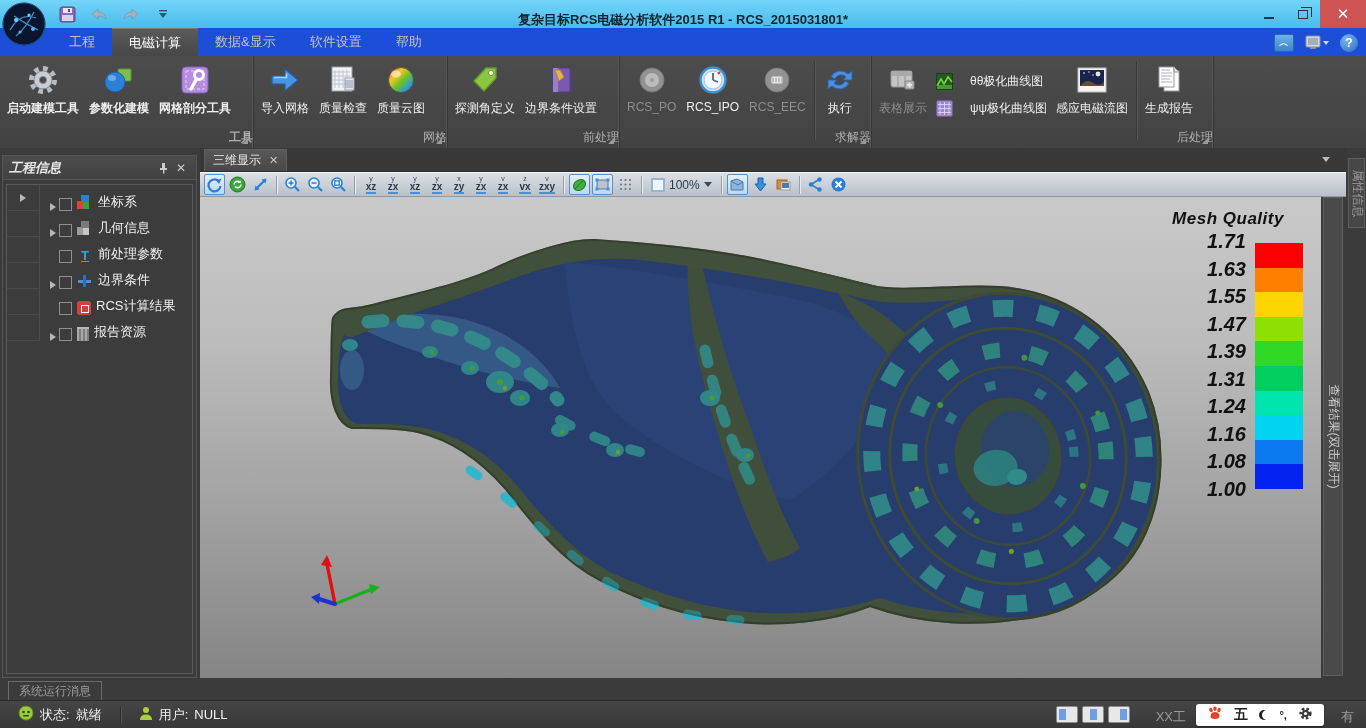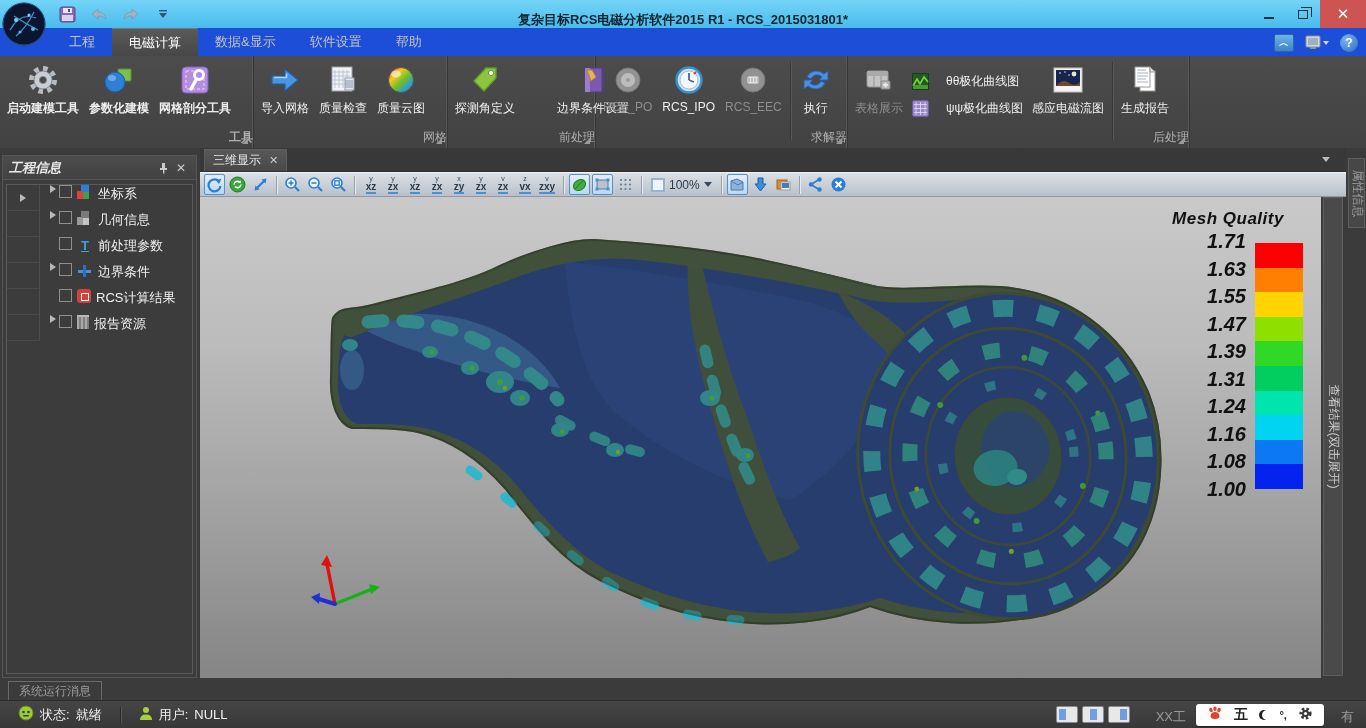--- a/index.html
+++ b/index.html
@@ -47,21 +47,21 @@
 
   
   #main{position:absolute;left:0;top:148px;width:1366px;height:552px;background:#3b3b3b;}
 
   
   #left-panel{position:absolute;left:2px;top:7px;width:195px;height:523px;background:#3c3c3c;border:1px solid #555;}
   .lp-header{height:24px;display:flex;align-items:center;padding:0 6px;background:linear-gradient(#4c4c4c,#424242);border-bottom:1px solid #555;}
   .lp-title{flex:1;font-size:13px;font-weight:bold;color:#e8e8e8;font-style:italic;}
   .lp-ico{width:18px;height:16px;display:flex;align-items:center;justify-content:center;color:#ccc;font-size:12px;cursor:pointer;}
   .lp-body{position:absolute;left:3px;top:28px;right:3px;bottom:3px;border:1px solid #5a5a5a;background:#3c3c3c;overflow:hidden;}
-  .tree-row{display:flex;align-items:flex-start;height:26px;}
+  .tree-row{display:flex;align-items:flex-end;height:26px;}
   .tr-grid{width:33px;height:26px;border-right:1px solid #4e4e4e;border-bottom:1px solid #4a4a4a;display:flex;align-items:center;justify-content:center;flex:none;}
   .arrow{width:0;height:0;border-top:4px solid transparent;border-bottom:4px solid transparent;border-left:6px solid #b8b8b8;}
   .outer-arrow{visibility:hidden;}
   .outer-arrow[data-show="true"]{visibility:visible;}
   .tree-arrow{margin:0 3px 0 10px;visibility:visible;flex:none;}
   .tree-arrow[data-show="false"]{visibility:hidden;}
   .tree-check{width:13px;height:13px;border:1px solid #8f8f8f;background:#3c3c3c;margin-right:5px;flex:none;cursor:pointer;}
   .tree-icon{width:16px;height:16px;margin-right:5px;flex:none;position:relative;display:flex;align-items:center;justify-content:center;font-size:13px;font-weight:bold;}
   .tree-label{font-size:13px;color:#f0f0f0;white-space:nowrap;}
   [data-icon="coordinate-system"]{background:linear-gradient(90deg,#e04038 50%,#3f9e46 50%) 0 6px/12px 8px no-repeat;}
@@ -286,21 +286,21 @@
             <circle cx="16" cy="16" r="12.5" fill="url(#rb)" stroke="#555"></circle>
             <ellipse cx="11" cy="10" rx="5" ry="3.5" fill="#fff" opacity=".55"></ellipse>
           </svg>
         </span>
         <span>质量云图</span>
       </div>
       <div class="rgroup-label">网格</div>
       <div class="launcher"></div>
     </div>
 
-    <div class="rgroup" style="width:148px;gap:32px;">
+    <div class="rgroup" style="width:172px;">
       <div class="rbtn">
         <span class="ric">
           <svg width="32" height="32" viewBox="0 0 32 32">
               <path d="M5,17 L17,4 h10 v10 L15,27 z" fill="#8cc63f" stroke="#639a2c" stroke-width="1.4"></path>
               <circle cx="22" cy="9" r="2.6" fill="#fff" stroke="#639a2c"></circle>
             </svg>
         </span>
         <span>探测角定义</span>
       </div>
       <div class="rbtn">

